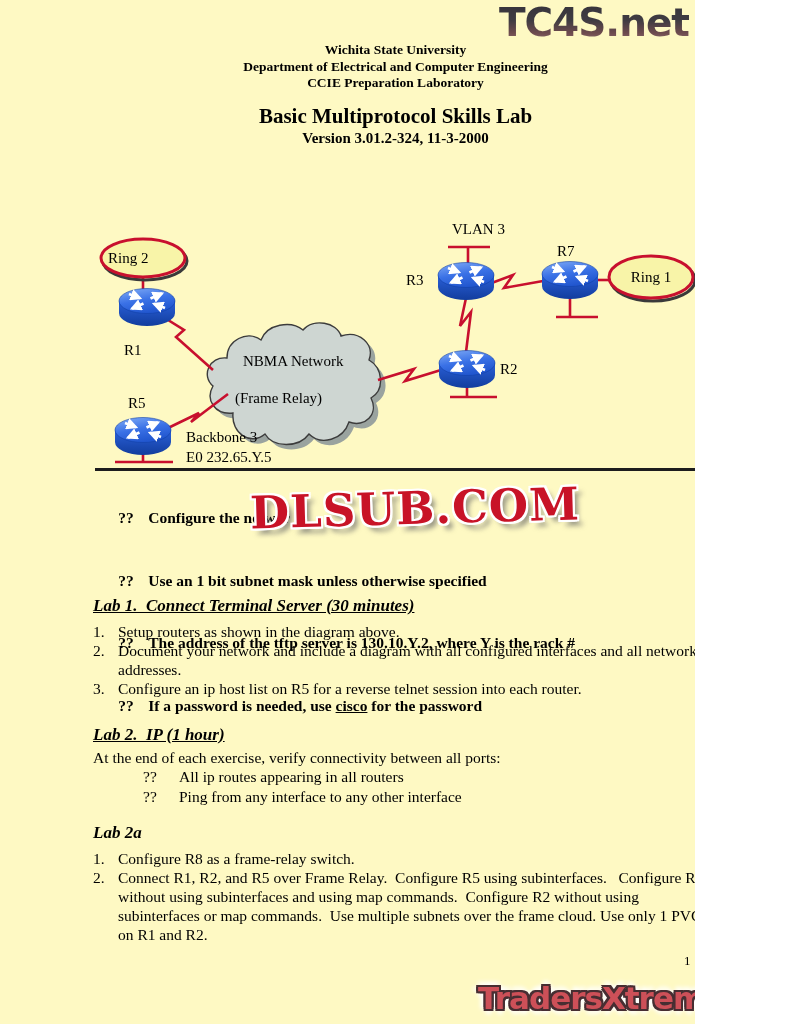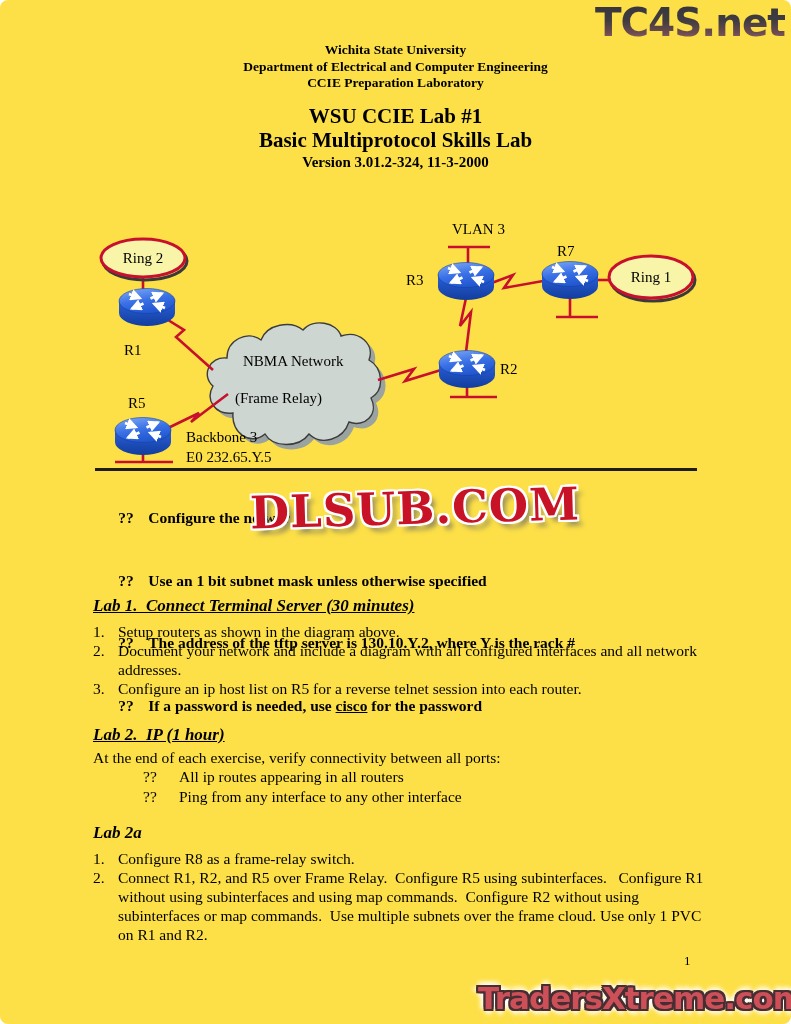--- a/index.html
+++ b/index.html
@@ -1,18 +1,18 @@
 <!DOCTYPE html>
 <html><head>
 <meta charset="utf-8">
 <style>
   html,body { margin:0; padding:0; background:#ffffff; }
   .page {
-    position:relative; width:791px; height:1024px; background:#fde047;
-    font-family:"Liberation Serif", serif; color:#000; overflow:hidden;border-radius:8px;
+    position:relative; width:695px; height:1024px; background:#fef9c3;
+    font-family:"Liberation Serif", serif; color:#000; overflow:hidden;
   }
 
   
   .tc4s {
     position:absolute; top:0px; right:6px;
     font-family:"DejaVu Sans", sans-serif; font-weight:bold;
     font-size:39px; letter-spacing:-1px; line-height:46px;
     background:linear-gradient(180deg,#35333a 0%,#403c42 45%,#6e4b4e 72%,#a08183 100%);
     -webkit-background-clip:text; background-clip:text; color:transparent;
   }
@@ -77,21 +77,20 @@
 <div class="page">
 
   <div class="tc4s">TC4S.net</div>
 
   <div class="hdr">
     <div>Wichita State University</div>
     <div>Department of Electrical and Computer Engineering</div>
     <div>CCIE Preparation Laboratory</div>
   </div>
   <div class="titleblk">
-    <div class="title-line">WSU CCIE Lab #1</div>
     <div class="title-line">Basic Multiprotocol Skills Lab</div>
     <div class="title-version">Version 3.01.2-324, 11-3-2000</div>
   </div>
 
   <svg class="diagram" width="620" height="252" viewBox="0 0 620 252">
     <defs>
       <marker id="ah" viewBox="0 0 10 10" refX="8" refY="5" markerWidth="4.2" markerHeight="4.2" orient="auto">
         <path d="M0,0 L10,5 L0,10 Z" fill="#ffffff"></path>
       </marker>
       <linearGradient id="gradTop" x1="0" y1="0" x2="0.4" y2="1">
@@ -147,21 +146,21 @@
       <ellipse cx="566" cy="59" rx="42" ry="21" fill="#f8f4a8" stroke="#c8102e" stroke-width="3"></ellipse>
     </g>
 
     <use href="#router" x="32" y="70"></use>
     <use href="#router" x="28" y="199"></use>
     <use href="#router" x="351" y="44"></use>
     <use href="#router" x="352" y="132"></use>
     <use href="#router" x="455" y="43"></use>
   </svg>
 
-  <div class="dlabel" style="left:108px; top:249px; width:70px; text-align:center;">Ring 2</div>
+  <div class="dlabel" style="left:108px; top:249px; width:70px; ">Ring 2</div>
   <div class="dlabel" style="left:616px; top:268px; width:70px; text-align:center;">Ring 1</div>
   <div class="dlabel" style="left:124px; top:341px;">R1</div>
   <div class="dlabel" style="left:128px; top:394px;">R5</div>
   <div class="dlabel" style="left:406px; top:271px;">R3</div>
   <div class="dlabel" style="left:500px; top:360px;">R2</div>
   <div class="dlabel" style="left:557px; top:242px;">R7</div>
   <div class="dlabel" style="left:452px; top:220px;">VLAN 3</div>
   <div class="dlabel" style="left:186px; top:428px;text-align:right;">Backbone 3</div>
   <div class="dlabel" style="left:186px; top:448px;">E0 232.65.Y.5</div>
   <div class="dlabel" style="left:243px; top:352px;">NBMA Network</div>

